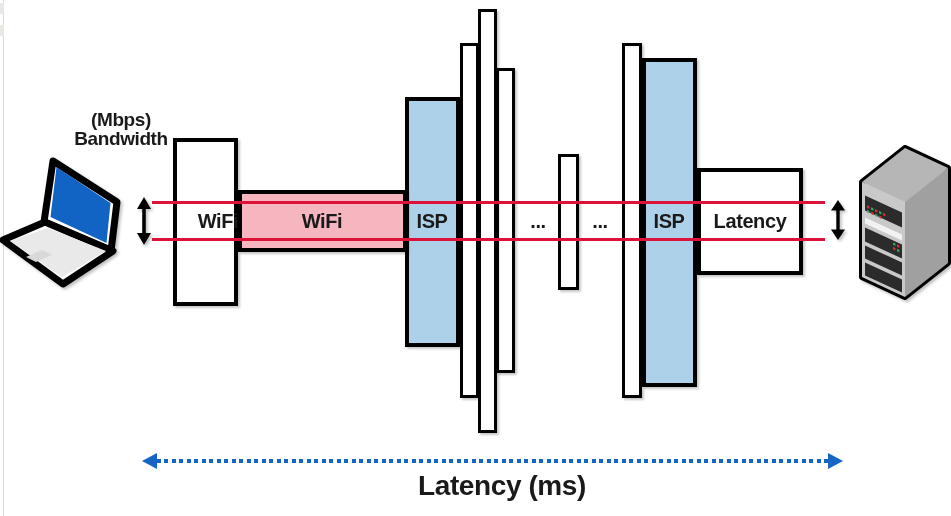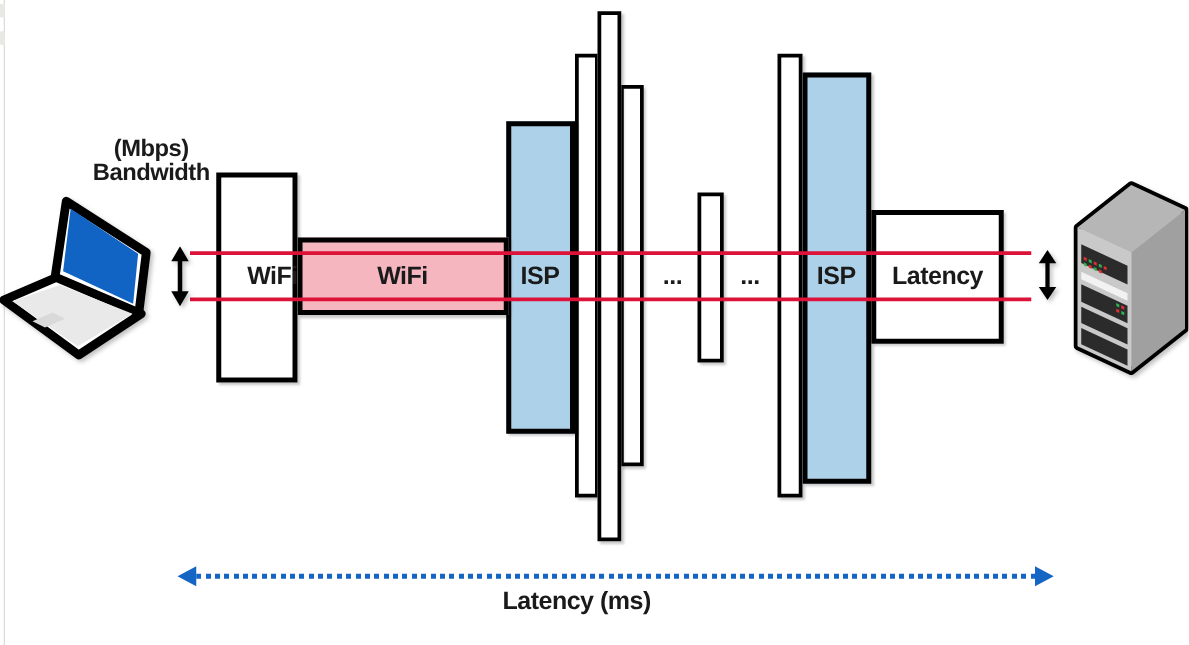--- a/index.html
+++ b/index.html
@@ -33,22 +33,22 @@
 
   
   .seg-label{position:absolute;top:209px;height:24px;line-height:24px;z-index:11;
     transform:translateX(-50%);font-weight:bold;font-size:20px;letter-spacing:-0.4px;white-space:nowrap;}
   .lx-wifi{left:207px;margin-left:11px;} .lx-cable{left:322px;} .lx-isp1{left:432px;}
   .lx-dots1{left:538px;} .lx-dots2{left:600px;} .lx-isp2{left:669px;} .lx-eth{left:750px;}
 
   
   #bandwidth-label{position:absolute;left:55px;top:110px;width:132px;text-align:center;
     font-weight:bold;font-size:19px;line-height:19px;letter-spacing:-0.4px;z-index:11;}
-  #latency-label{position:absolute;left:402px;top:470px;width:200px;
-    font-weight:bold;font-size:20px;letter-spacing:-0.4px;z-index:11;}
+  #latency-label{position:absolute;left:402px;top:470px;width:200px;text-align:center;
+    font-weight:bold;font-size:28px;letter-spacing:-0.4px;z-index:11;}
 
   
   .lat-dots{position:absolute;left:157px;top:459px;width:671px;height:4px;z-index:2;
     background:repeating-linear-gradient(90deg,#1565c5 0 4px,transparent 4px 7.5px);}
   .lat-head{position:absolute;width:0;height:0;top:452.5px;z-index:2;}
   .lat-head.left {left:142px;border-top:8.5px solid transparent;border-bottom:8.5px solid transparent;
     border-right:15px solid #1565c5;}
   .lat-head.right{left:828px;border-top:8.5px solid transparent;border-bottom:8.5px solid transparent;
     border-left:15px solid #1565c5;}
 

